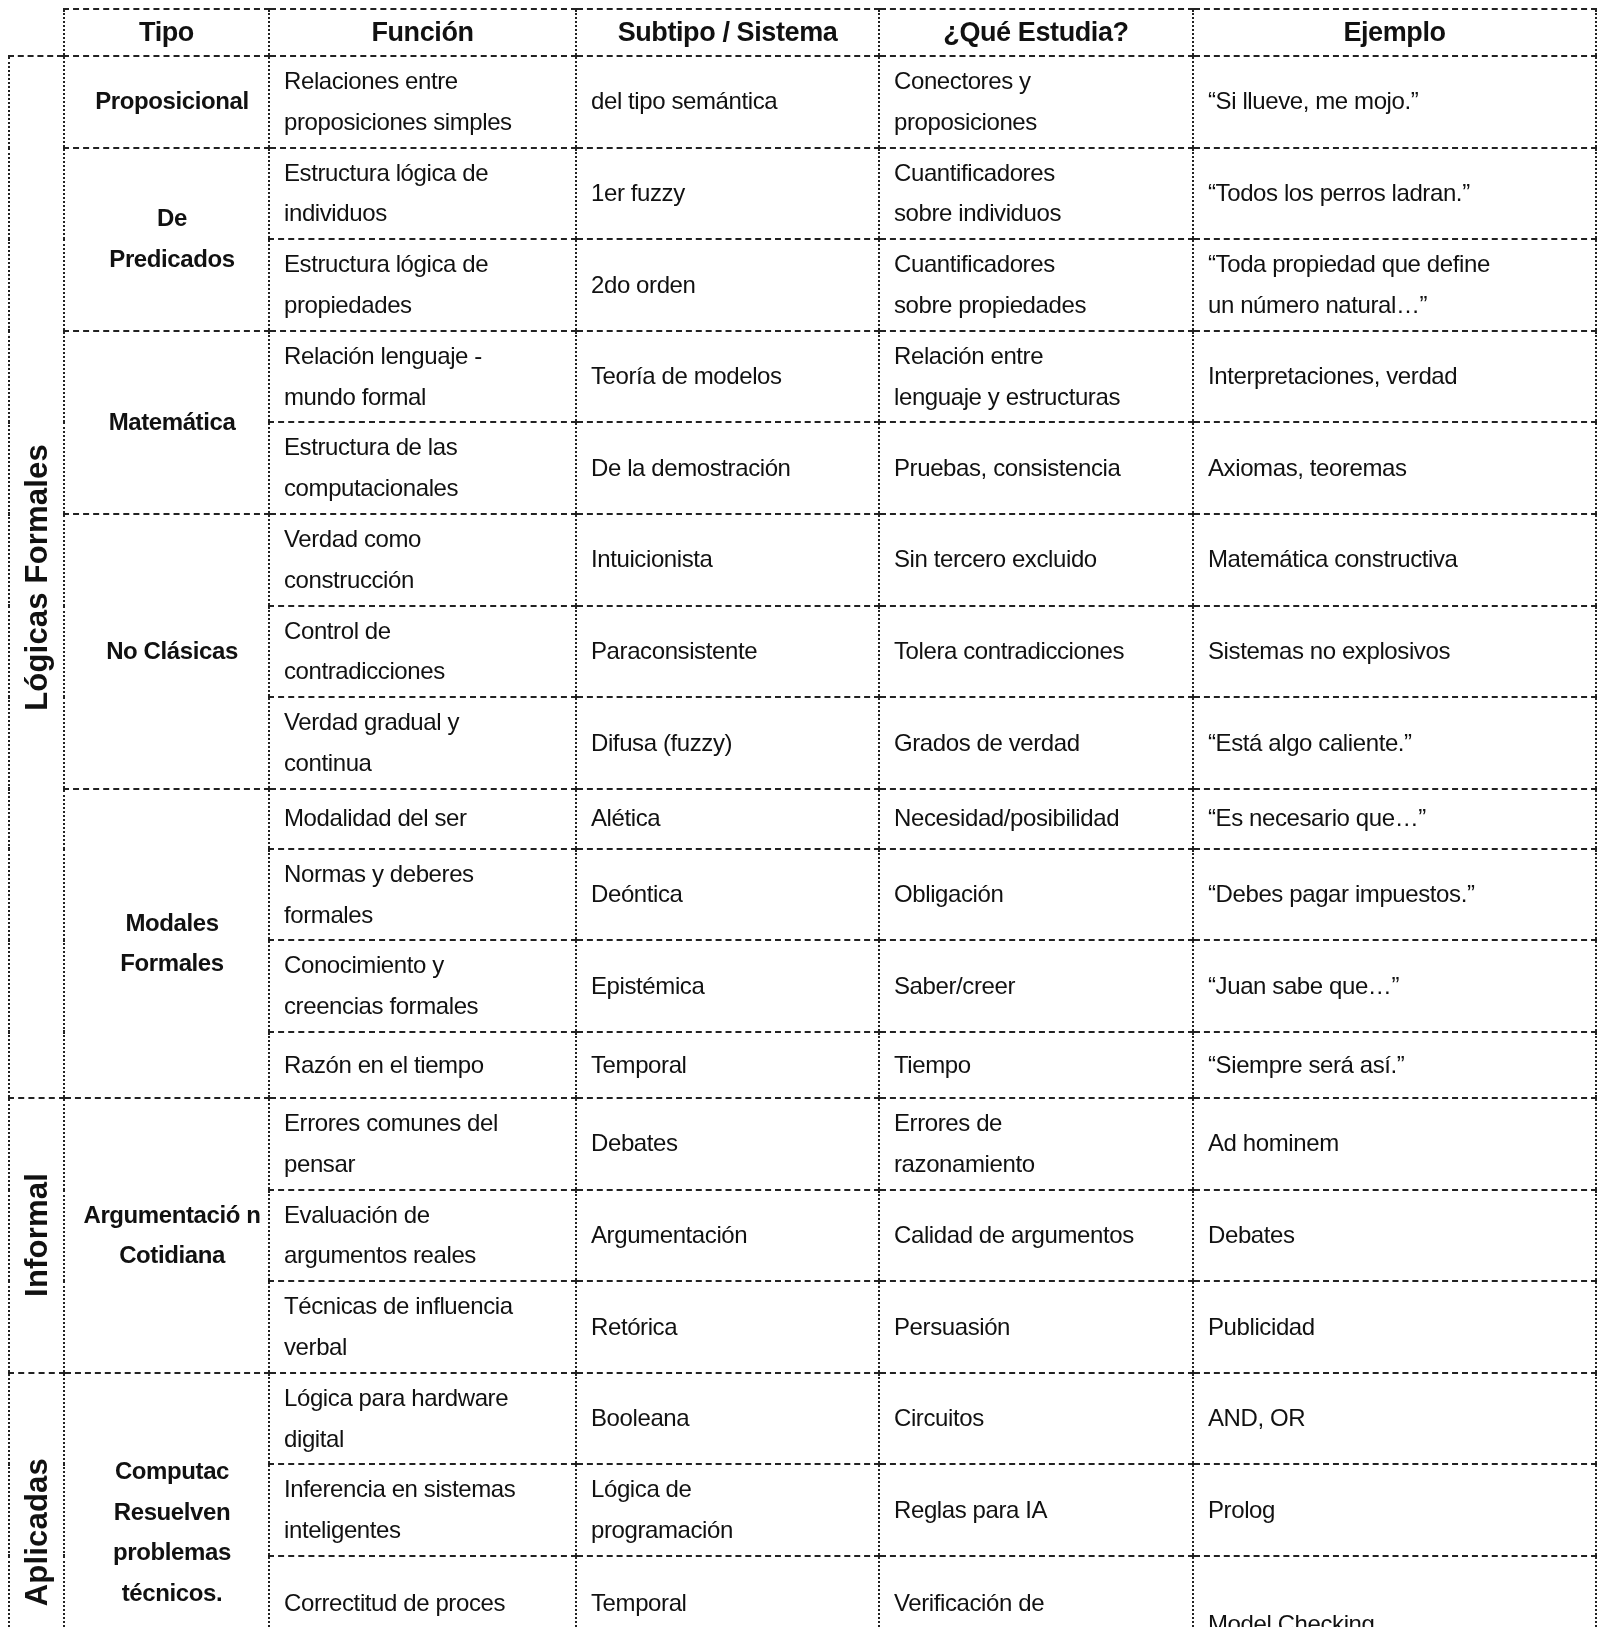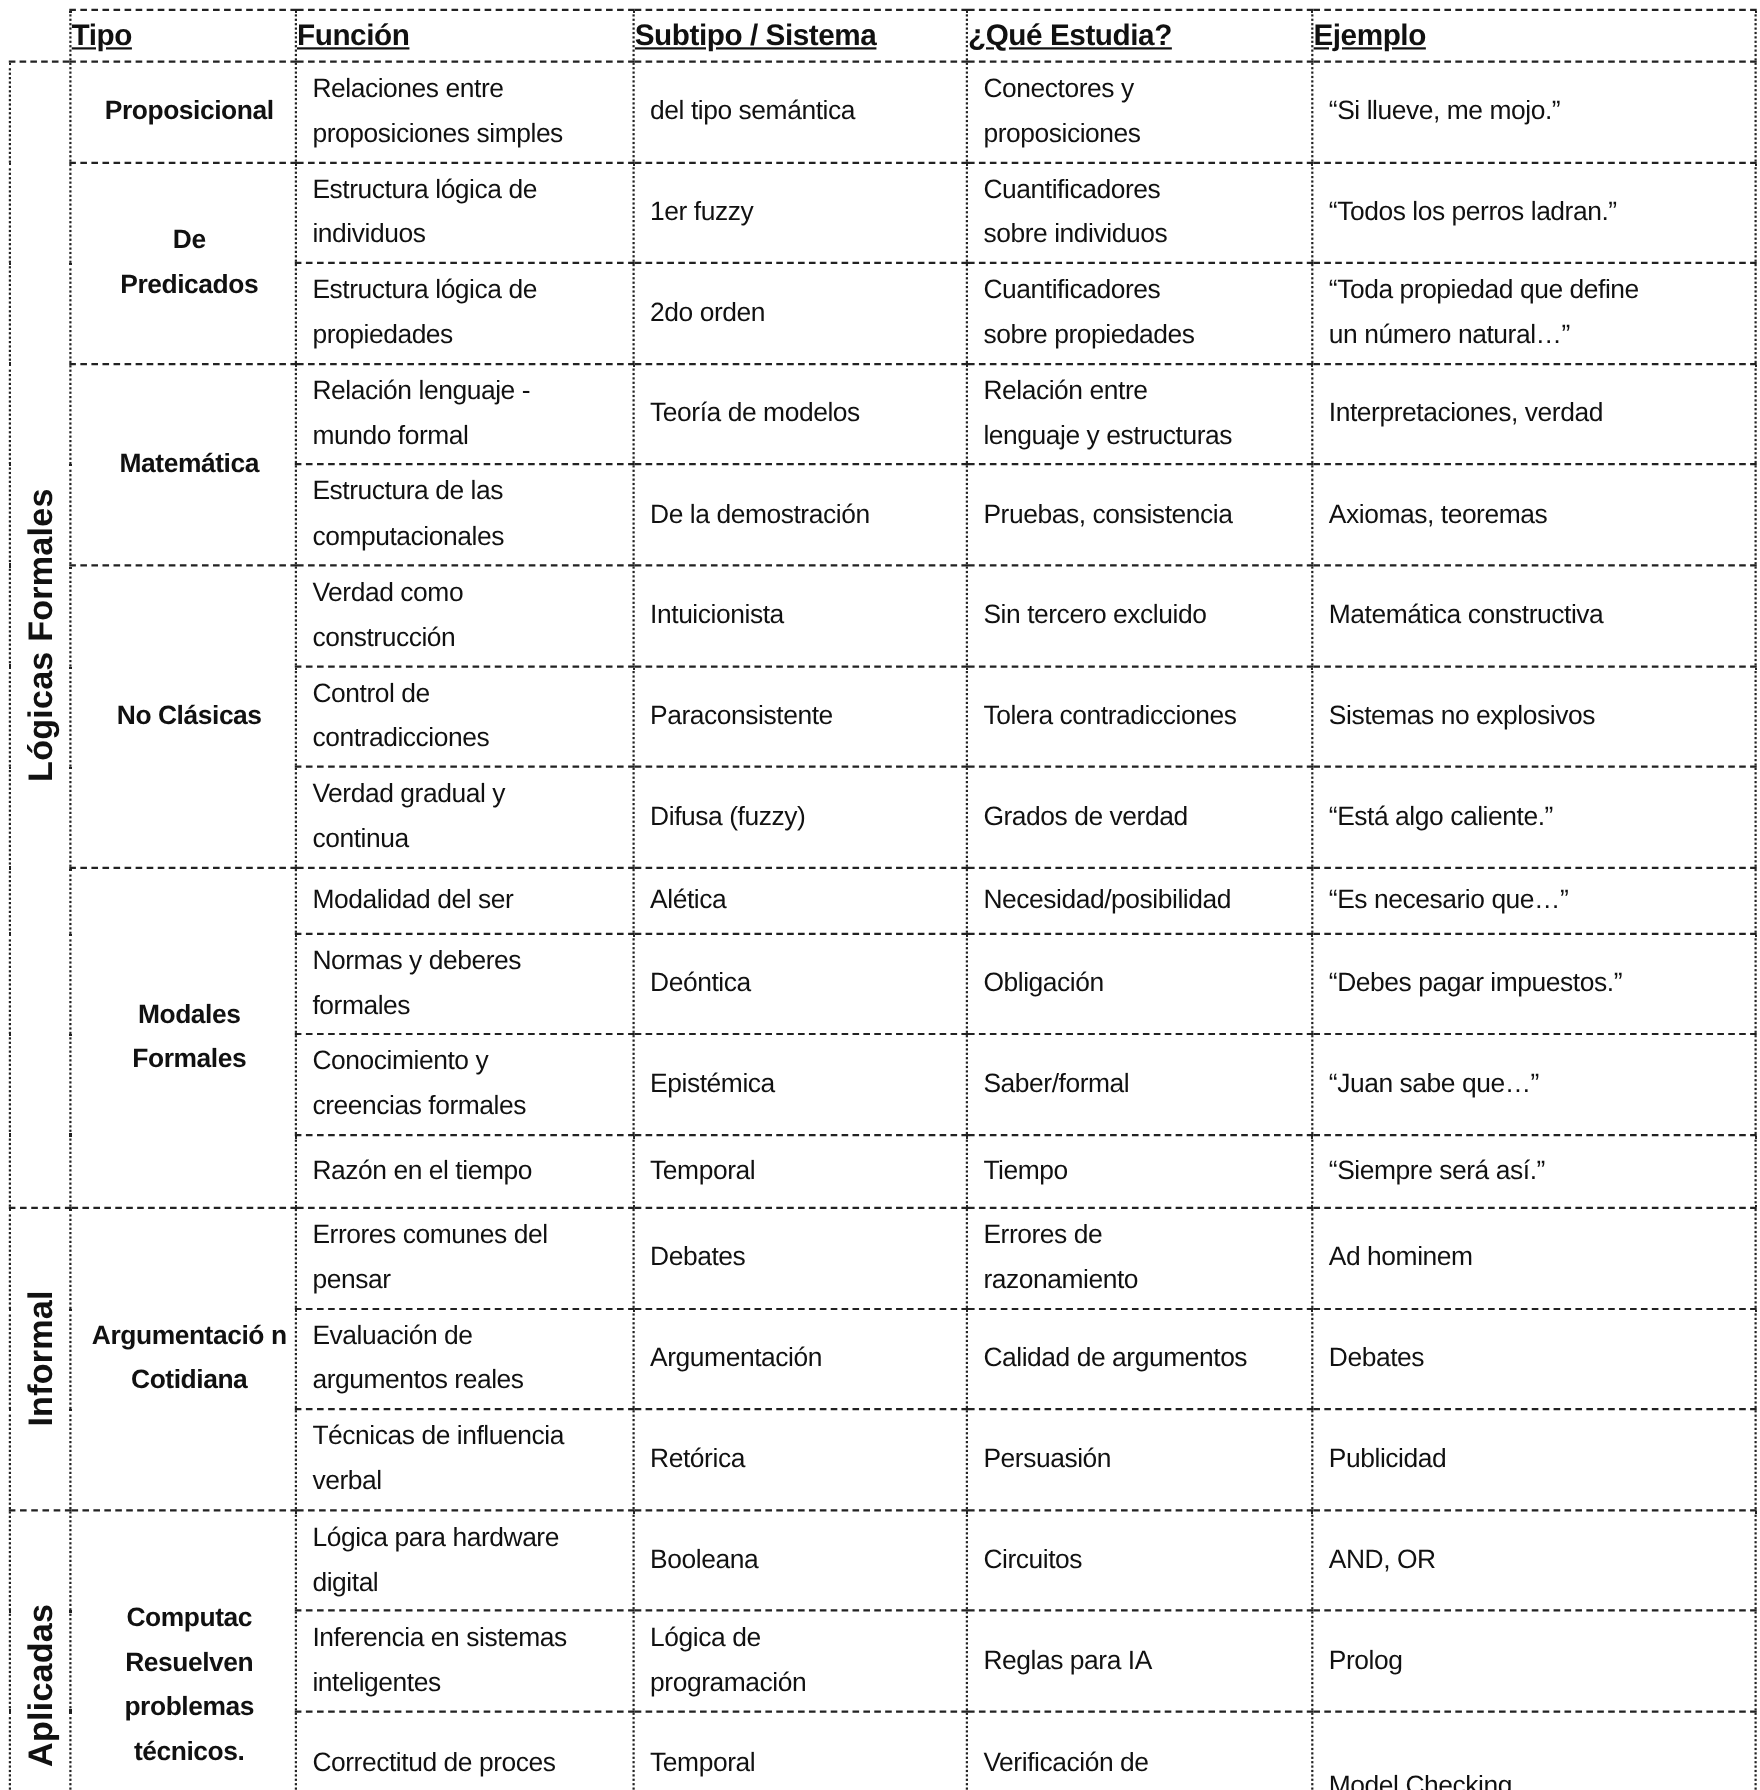--- a/index.html
+++ b/index.html
@@ -20,24 +20,23 @@
     border-top: 2px dashed #222;
     border-bottom: 2px dashed #222;
     border-left: 2px dotted #222;
     border-right: 2px dotted #222;
     vertical-align: middle;
     overflow: hidden;
   }
   th.col {
     font-size: 27px;
     font-weight: bold;
-    text-align: left;
+    text-align: center;
     letter-spacing: -0.4px;
     padding: 2px 0;
-    text-decoration: underline;
   }
   td.corner {
     border: none;
   }
   td.c {
     font-size: 24px;
     line-height: 1.7;
     letter-spacing: -0.4px;
     padding: 4px 10px 4px 14px;
     white-space: pre-line;
@@ -180,21 +179,21 @@
       <td class="c">Normas y deberes
 formales</td>
       <td class="c">Deóntica</td>
       <td class="c">Obligación</td>
       <td class="c">“Debes pagar impuestos.”</td>
     </tr>
     <tr style="height:82px">
       <td class="c">Conocimiento y
 creencias formales</td>
       <td class="c">Epistémica</td>
-      <td class="c">Saber/formal</td>
+      <td class="c">Saber/creer</td>
       <td class="c">“Juan sabe que…”</td>
     </tr>
     <tr style="height:66px">
       <td class="c">Razón en el tiempo</td>
       <td class="c">Temporal</td>
       <td class="c">Tiempo</td>
       <td class="c">“Siempre será así.”</td>
     </tr>
 
     <tr style="height:85px">

